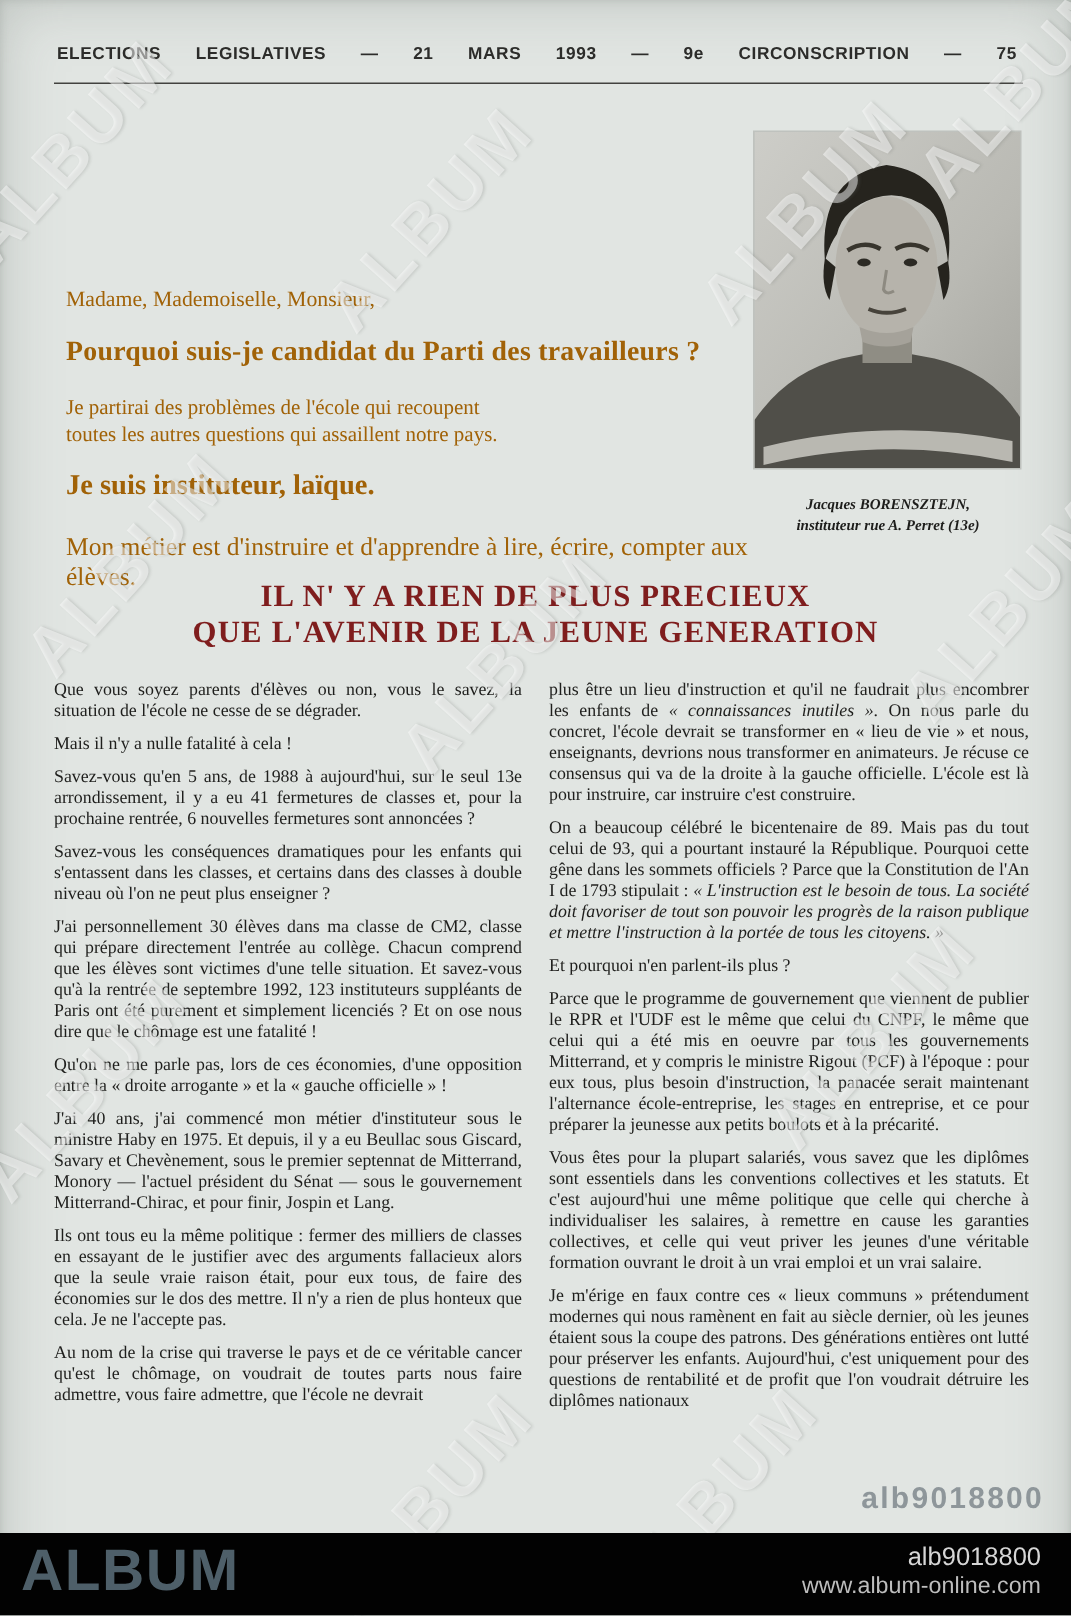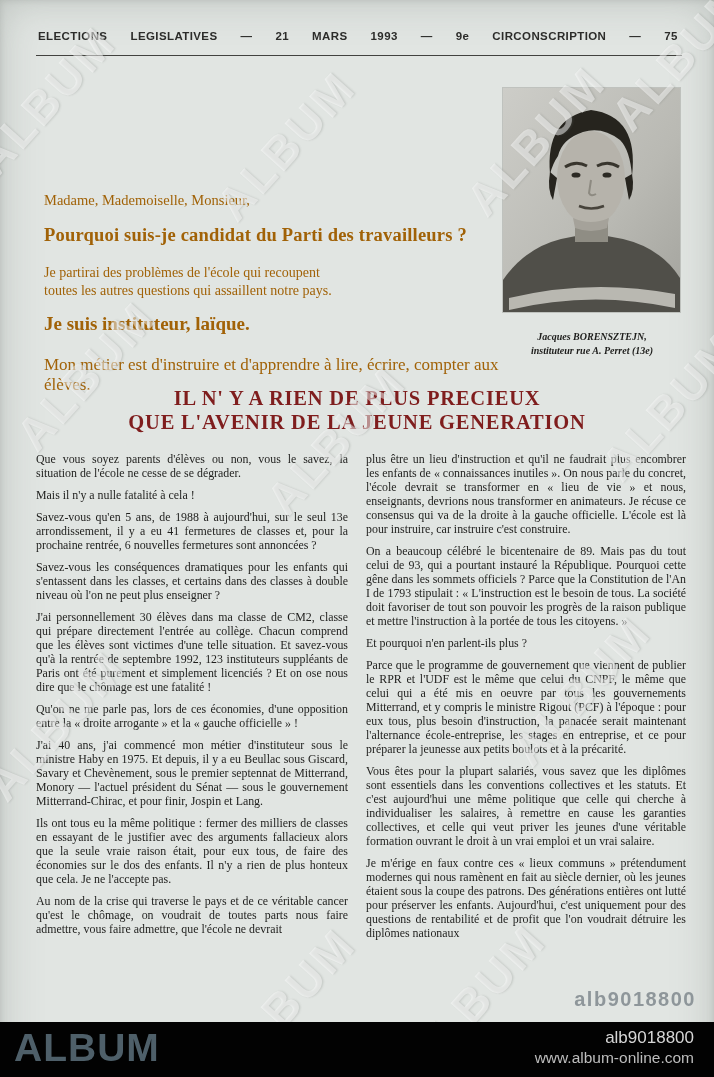--- a/index.html
+++ b/index.html
@@ -26,21 +26,21 @@
            font-size:10px;font-weight:bold;font-style:italic;line-height:14px;color:#1d1d1b;margin-top:12px;}
   
   .title{position:absolute;left:40px;right:40px;top:386px;text-align:center;
          font-weight:bold;font-size:20.5px;line-height:24px;letter-spacing:.8px;color:#7f1d1d;}
   
   .cols{position:absolute;left:36px;top:452px;width:650px;display:flex;gap:18px;color:#1e1e1c;}
   .col{font-size:11.9px;line-height:14px;text-align:justify;}
   .col-left{width:312px;}
   .col-right{width:320px;}
   .col p{margin:0 0 8px 0;}
-  .it{}
+  .it{font-style:italic;}
   
   .wm{position:absolute;font-family:"Liberation Sans",sans-serif;font-weight:bold;
       font-size:46px;letter-spacing:3px;color:rgba(255,255,255,.48);
       text-shadow:1px 1px 2px rgba(100,106,100,.20);
       transform:rotate(-48deg);transform-origin:left top;z-index:5;pointer-events:none;}
   
   .id-overlay{position:absolute;right:18px;top:988px;z-index:6;
       font-family:"Liberation Sans",sans-serif;font-weight:bold;font-size:20px;
       letter-spacing:1.5px;color:#8e969a;}
   
@@ -122,21 +122,21 @@
 
   <div class="cols">
     <div class="col col-left">
         <p><span>Que vous soyez parents d'élèves ou non, vous le savez, la situation de l'école ne cesse de se dégrader.</span></p>
         <p><span>Mais il n'y a nulle fatalité à cela !</span></p>
         <p><span>Savez-vous qu'en 5 ans, de 1988 à aujourd'hui, sur le seul 13e arrondissement, il y a eu 41 fermetures de classes et, pour la prochaine rentrée, 6 nouvelles fermetures sont annoncées ?</span></p>
         <p><span>Savez-vous les conséquences dramatiques pour les enfants qui s'entassent dans les classes, et certains dans des classes à double niveau où l'on ne peut plus enseigner ?</span></p>
         <p><span>J'ai personnellement 30 élèves dans ma classe de CM2, classe qui prépare directement l'entrée au collège. Chacun comprend que les élèves sont victimes d'une telle situation. Et savez-vous qu'à la rentrée de septembre 1992, 123 instituteurs suppléants de Paris ont été purement et simplement licenciés ? Et on ose nous dire que le chômage est une fatalité !</span></p>
         <p><span>Qu'on ne me parle pas, lors de ces économies, d'une opposition entre la « droite arrogante » et la « gauche officielle » !</span></p>
         <p><span>J'ai 40 ans, j'ai commencé mon métier d'instituteur sous le ministre Haby en 1975. Et depuis, il y a eu Beullac sous Giscard, Savary et Chevènement, sous le premier septennat de Mitterrand, Monory — l'actuel président du Sénat — sous le gouvernement Mitterrand-Chirac, et pour finir, Jospin et Lang.</span></p>
-        <p><span>Ils ont tous eu la même politique : fermer des milliers de classes en essayant de le justifier avec des arguments fallacieux alors que la seule vraie raison était, pour eux tous, de faire des économies sur le dos des enfants. Il n'y a rien de plus honteux que cela. Je ne l'accepte pas.</span></p>
+        <p><span>Ils ont tous eu la même politique : fermer des milliers de classes en essayant de le justifier avec des arguments fallacieux alors que la seule vraie raison était, pour eux tous, de faire des économies sur le dos des mettre. Il n'y a rien de plus honteux que cela. Je ne l'accepte pas.</span></p>
         <p><span>Au nom de la crise qui traverse le pays et de ce véritable cancer qu'est le chômage, on voudrait de toutes parts nous faire admettre, vous faire admettre, que l'école ne devrait</span></p>
       </div>
     <div class="col col-right">
         <p><span>plus être un lieu d'instruction et qu'il ne faudrait plus encombrer les enfants de </span><span class="it">« connaissances inutiles »</span><span>. On nous parle du concret, l'école devrait se transformer en « lieu de vie » et nous, enseignants, devrions nous transformer en animateurs. Je récuse ce consensus qui va de la droite à la gauche officielle. L'école est là pour instruire, car instruire c'est construire.</span></p>
         <p><span>On a beaucoup célébré le bicentenaire de 89. Mais pas du tout celui de 93, qui a pourtant instauré la République. Pourquoi cette gêne dans les sommets officiels ? Parce que la Constitution de l'An I de 1793 stipulait : </span><span class="it">« L'instruction est le besoin de tous. La société doit favoriser de tout son pouvoir les progrès de la raison publique et mettre l'instruction à la portée de tous les citoyens. »</span></p>
         <p><span>Et pourquoi n'en parlent-ils plus ?</span></p>
         <p><span>Parce que le programme de gouvernement que viennent de publier le RPR et l'UDF est le même que celui du CNPF, le même que celui qui a été mis en oeuvre par tous les gouvernements Mitterrand, et y compris le ministre Rigout (PCF) à l'époque : pour eux tous, plus besoin d'instruction, la panacée serait maintenant l'alternance école-entreprise, les stages en entreprise, et ce pour préparer la jeunesse aux petits boulots et à la précarité.</span></p>
         <p><span>Vous êtes pour la plupart salariés, vous savez que les diplômes sont essentiels dans les conventions collectives et les statuts. Et c'est aujourd'hui une même politique que celle qui cherche à individualiser les salaires, à remettre en cause les garanties collectives, et celle qui veut priver les jeunes d'une véritable formation ouvrant le droit à un vrai emploi et un vrai salaire.</span></p>
         <p><span>Je m'érige en faux contre ces « lieux communs » prétendument modernes qui nous ramènent en fait au siècle dernier, où les jeunes étaient sous la coupe des patrons. Des générations entières ont lutté pour préserver les enfants. Aujourd'hui, c'est uniquement pour des questions de rentabilité et de profit que l'on voudrait détruire les diplômes nationaux</span></p>
       </div>

